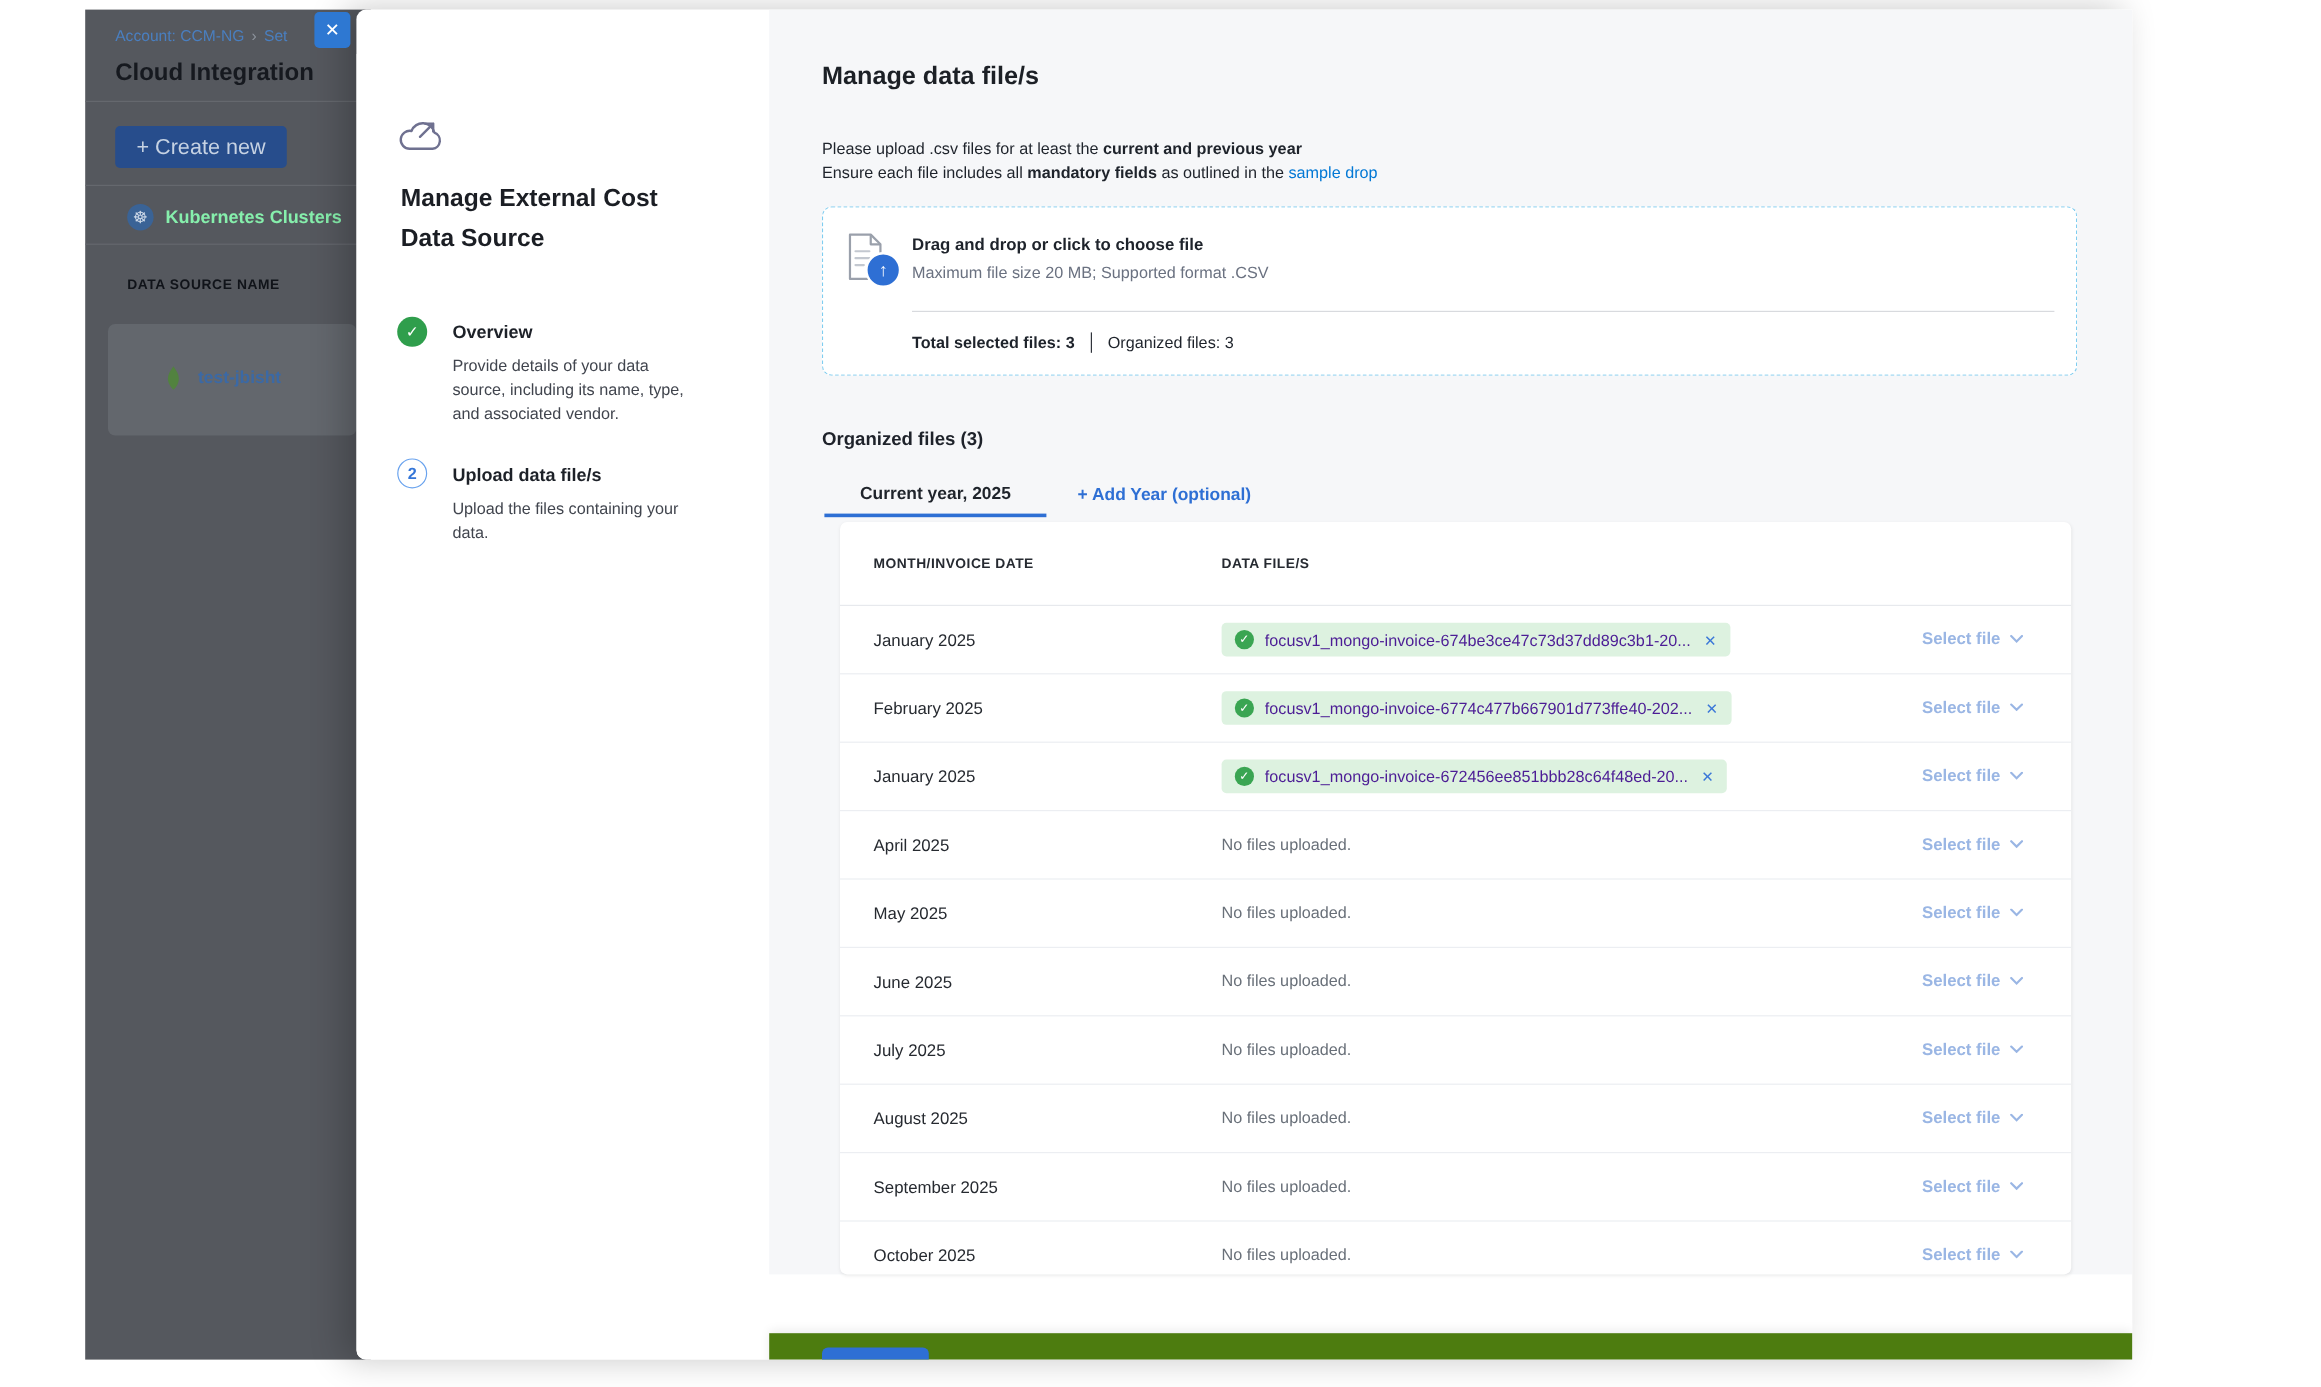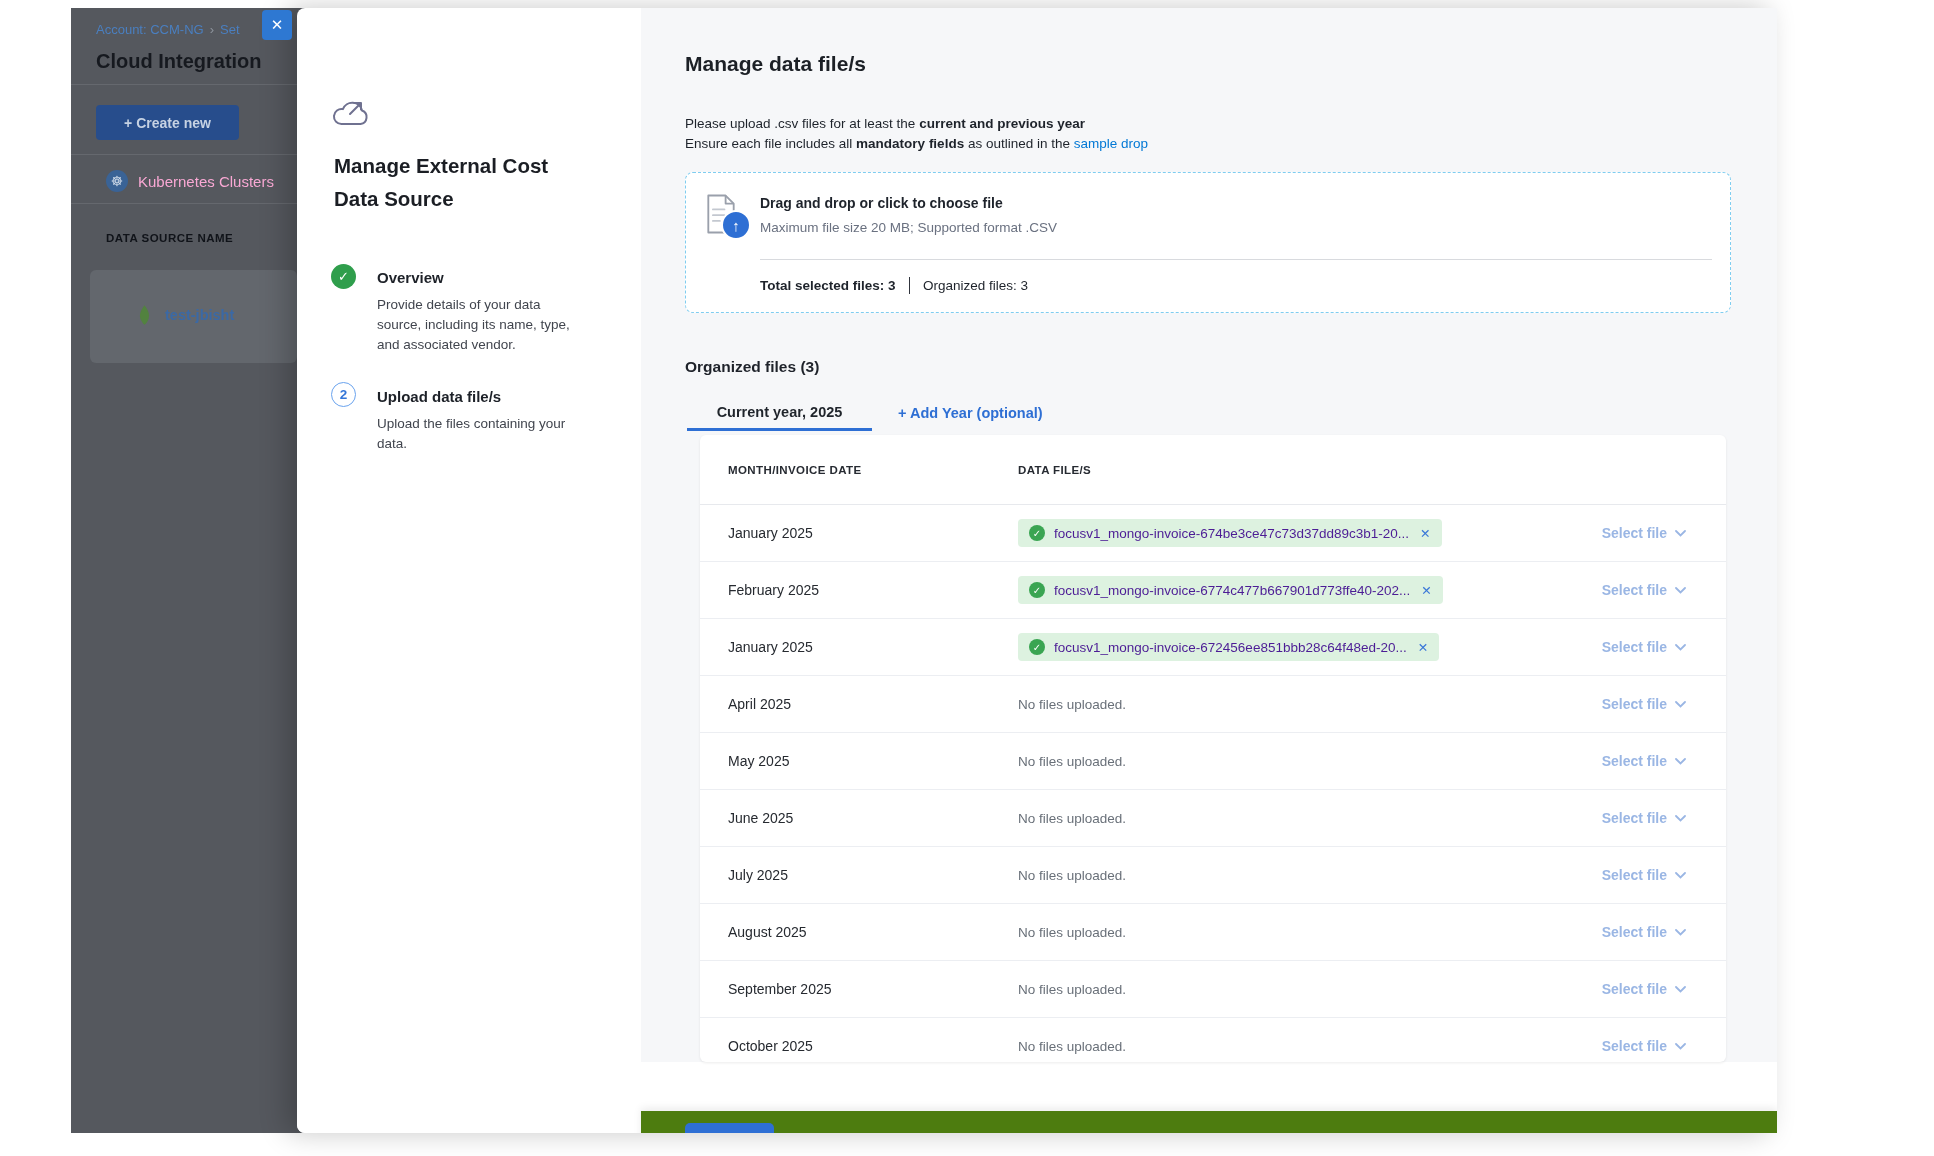--- a/index.html
+++ b/index.html
@@ -8,25 +8,25 @@
   .canvas { position:relative; width:1934px; height:1156px; background:#fff; overflow:hidden; }
 
   
   .dim-page { position:absolute; left:71px; top:8px; width:238px; height:1125px; background:#55585e; overflow:hidden; }
   .crumbs { position:absolute; left:25px; top:14px; font-size:13px; color:#4a7fc0; white-space:nowrap; }
   .crumbs .sep { color:#8d939c; margin:0 6px; }
   .dim-title { position:absolute; left:25px; top:42px; font-size:20px; font-weight:700; color:#16191f; white-space:nowrap; }
   .dim-divider { position:absolute; left:0; width:100%; height:1px; background:#65686e; }
   .d1 { top:76px; } .d2 { top:146px; } .d3 { top:195px; }
   .create-new { position:absolute; left:25px; top:97px; width:143px; height:35px; background:#274d8c; color:#c6d2e3;
-    border:none; border-radius:4px; font-size:14px; font-weight:700; font-family:inherit; cursor:pointer; }
+    border:none; border-radius:4px; font-size:18px; font-weight:400; font-family:inherit; cursor:pointer; }
   .k8s-row { position:absolute; left:35px; top:162px; display:flex; align-items:center; gap:10px; white-space:nowrap; cursor:pointer; }
   .k8s-badge { width:22px; height:22px; border-radius:50%; background:#3a6396; color:#cdd9e8; font-size:14px;
     display:flex; align-items:center; justify-content:center; }
-  .k8s-label { font-size:15px; font-weight:400; color:#f9a8d4; }
+  .k8s-label { font-size:15px; font-weight:700; color:#86efac; }
   .dsn-header { position:absolute; left:35px; top:224px; font-size:11.5px; font-weight:700; letter-spacing:.5px; color:#101319; }
   .ds-card { position:absolute; left:19px; top:262px; width:207px; height:93px; background:#63676d; border-radius:6px; }
   .ds-row { position:absolute; left:48px; top:32px; display:flex; align-items:center; gap:14px; cursor:pointer; }
   .leaf-icon { width:13px; height:26px; }
   .ds-name { font-size:14.5px; font-weight:600; color:#3b69a5; }
 
   
   .close-btn { position:absolute; left:262px; top:10px; width:30px; height:30px; background:#2e78d2; border:none;
     border-radius:4px; color:#fff; font-size:15px; font-weight:700; display:flex; align-items:center; justify-content:center;
     cursor:pointer; z-index:6; font-family:inherit; }

